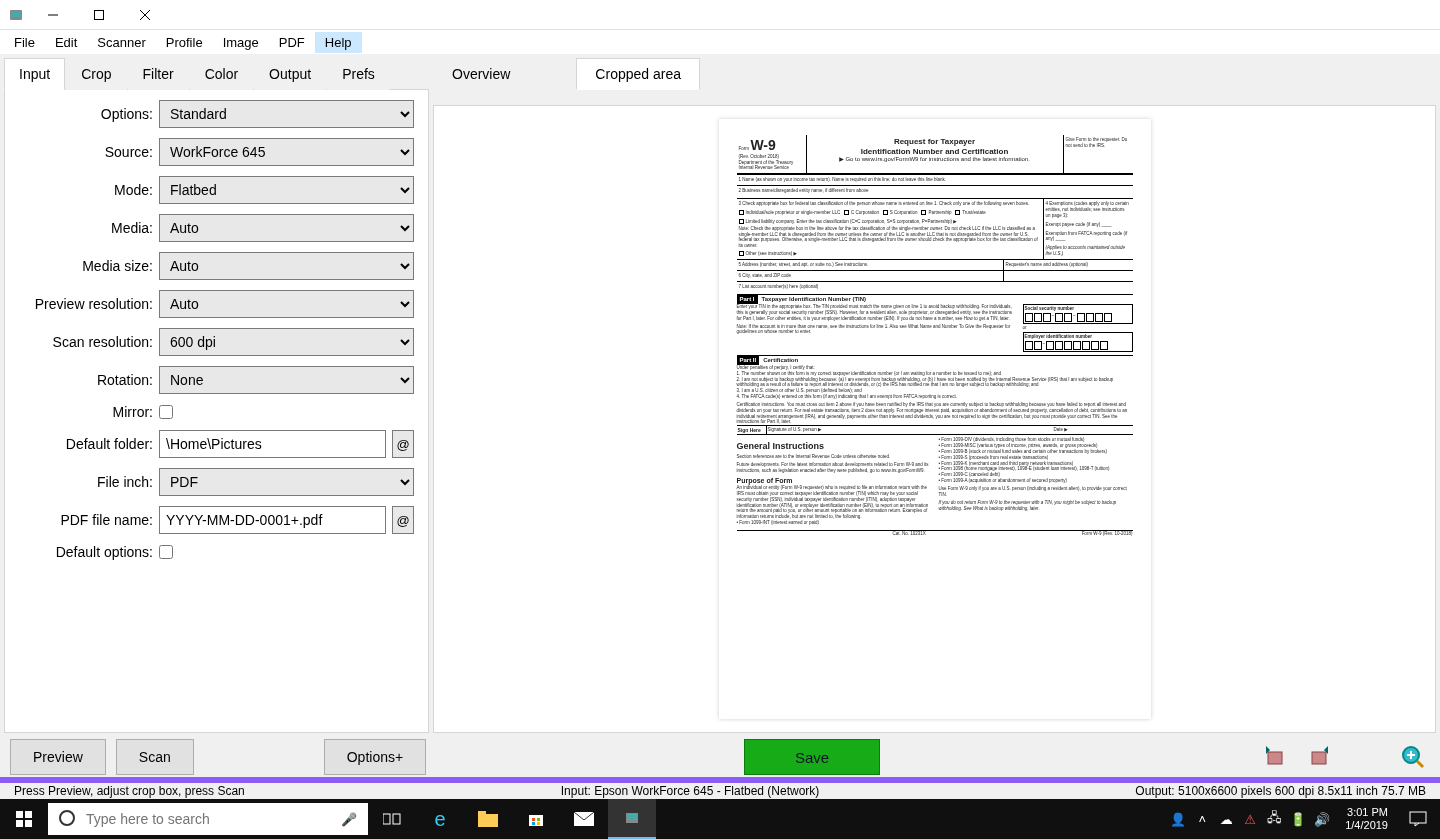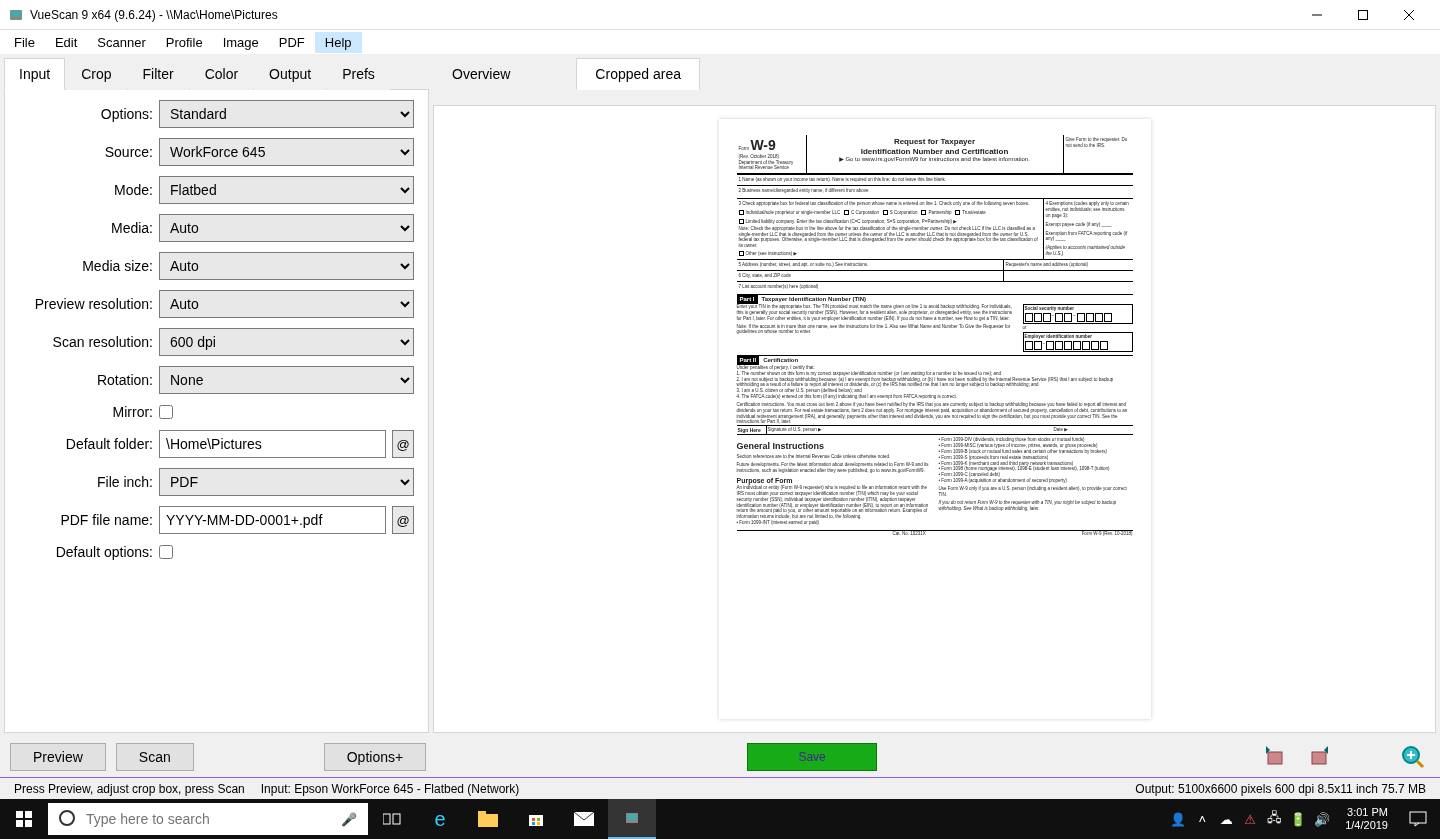--- a/index.html
+++ b/index.html
@@ -47,50 +47,49 @@
 .preview .sectitle { font-size:6px; font-weight:bold; display:inline; margin-left:4px; }
 .preview .gi { font-size:9px; font-weight:bold; margin:4px 0 2px; }
 .preview .pf { font-size:7px; font-weight:bold; margin-top:3px; }
 .preview .tiny { font-size:4.5px; line-height:1.3; }
 .preview .cb { display:inline-block; width:5px; height:5px; border:0.5px solid #000; vertical-align:middle; margin-right:2px; }
 .preview .col2 { display:flex; gap:8px; }
 .preview .col2 > div { flex:1; }
 
 
 .btnrow { height: 40px; display:flex; align-items:center; padding: 0 10px; gap:10px; }
-.btn { height: 28px; padding: 0 22px; border:1px solid #adadad; background:#e1e1e1; font-size:14px; cursor:pointer; display:flex; align-items:center; justify-content:center; }
-.btn.save { background:#17ab17; border-color:#0d7a0d; color:#4c1d95; padding:0 50px; font-size:12px; }
+.btn { height: 36px; padding: 0 22px; border:1px solid #adadad; background:#e1e1e1; font-size:14px; cursor:pointer; display:flex; align-items:center; justify-content:center; }
+.btn.save { background:#17ab17; border-color:#0d7a0d; color:#0f172a; padding:0 50px; font-size:15px; }
 .btnrow .spacer { flex:1; }
 .iconbtn { width:34px; height:34px; display:flex; align-items:center; justify-content:center; cursor:pointer; }
 
 
-.statusbar { height: 22px; background:#f0f0f0; border-top:1px solid #8b5cf6; display:flex; align-items:center; padding:0 6px; font-size:12px; }
+.statusbar { height: 22px; background:#f0f0f0; border-top:6px solid #8b5cf6; display:flex; align-items:center; padding:0 6px; font-size:12px; }
 .statusbar .seg { padding: 0 8px; }
-.statusbar .seg.ctr { flex:1; text-align:left; }
+.statusbar .seg.ctr { flex:1; text-align:center; }
 
 
 .taskbar { height: 40px; background:#101010; display:flex; align-items:center; color:#fff; font-size:13px; }
 .taskbar .tbtn { width:48px; height:40px; display:flex; align-items:center; justify-content:center; cursor:pointer; }
 .taskbar .search { flex:0 0 320px; height:32px; background:#fff; display:flex; align-items:center; padding:0 10px; gap:10px; color:#555; }
 .taskbar .search input { border:none; outline:none; flex:1; font-size:14px; background:transparent; }
 .taskbar .tray { display:flex; align-items:center; gap:6px; padding:0 6px; }
 .taskbar .clock { display:flex; flex-direction:column; align-items:flex-end; font-size:11px; padding:0 8px; line-height:1.2; }
 .taskbar .trayicon { width:18px; height:18px; display:flex; align-items:center; justify-content:center; font-size:13px; cursor:pointer; }
 </style>
 </head>
 <body>
 
 <div class="titlebar">
   <span class="appicon">
     <svg width="16" height="16" viewBox="0 0 16 16">
         <rect x="2" y="3" width="12" height="10" fill="#888" rx="1"></rect>
         <rect x="3" y="4" width="10" height="6" fill="#4aa"></rect>
       </svg>
   </span>
-  <span class="title">VueScan 9 x64 (9.6.24) - \\Mac\Home\Pictures</span>
   <div class="winbtn">
       <svg width="10" height="10">
         <line x1="0" y1="5" x2="10" y2="5" stroke="#000"></line>
       </svg>
     </div>
   <div class="winbtn">
       <svg width="10" height="10">
         <rect x="0.5" y="0.5" width="9" height="9" fill="none" stroke="#000"></rect>
       </svg>
     </div>

